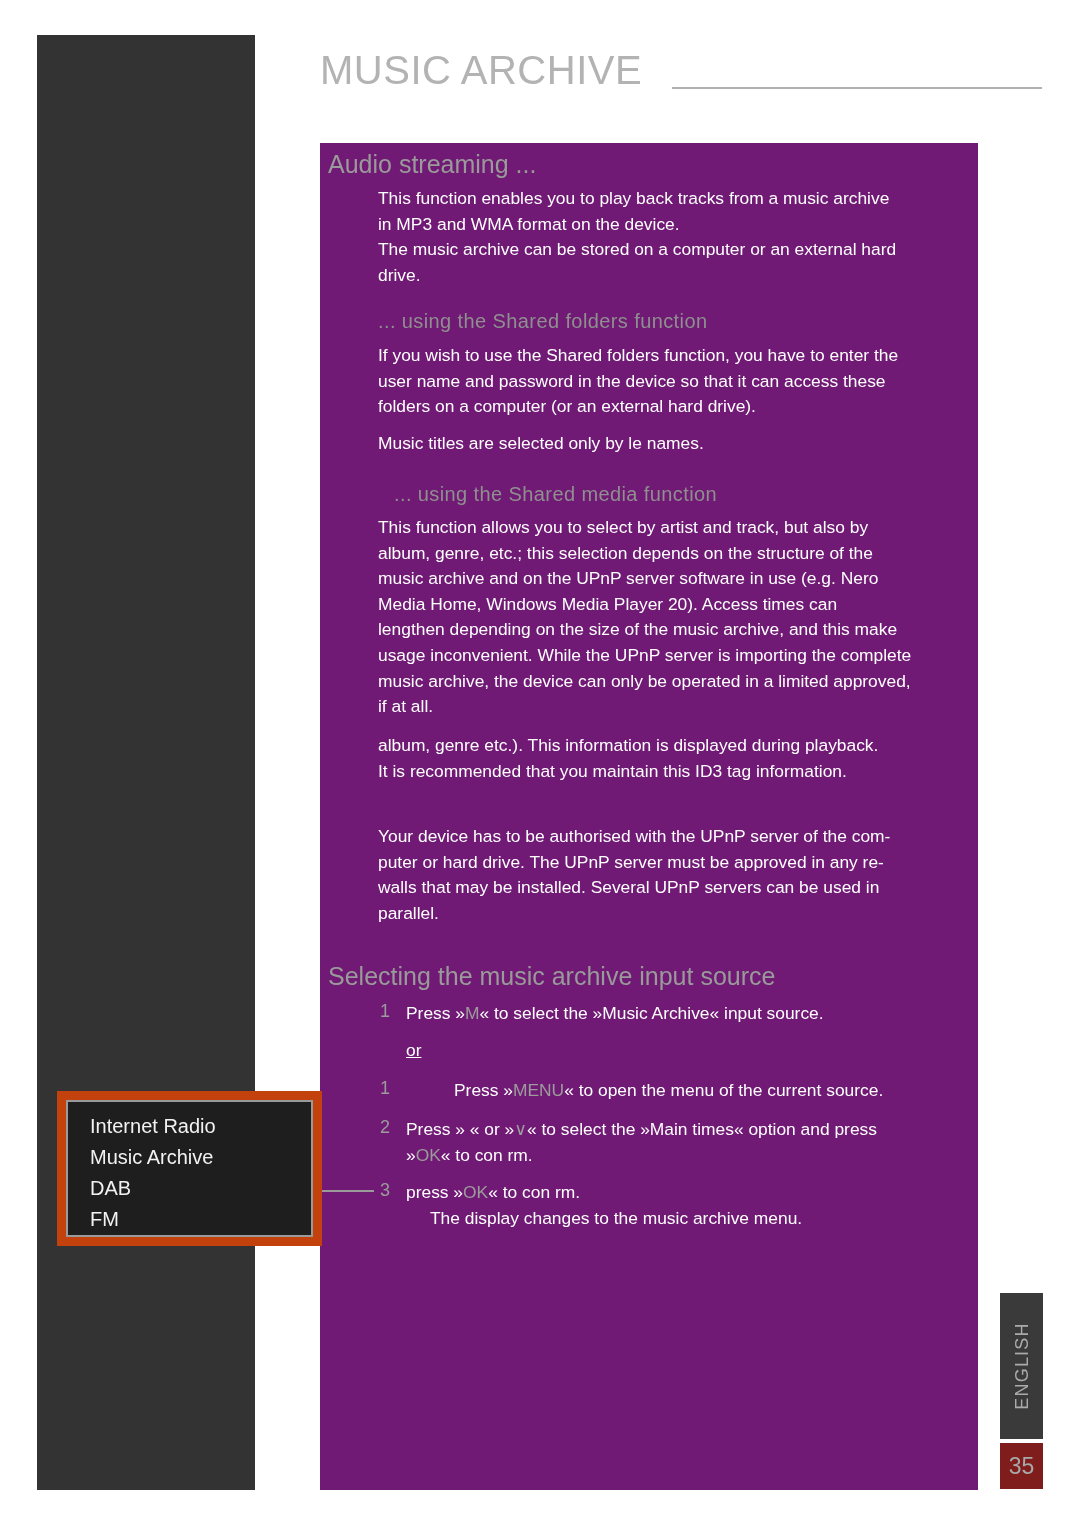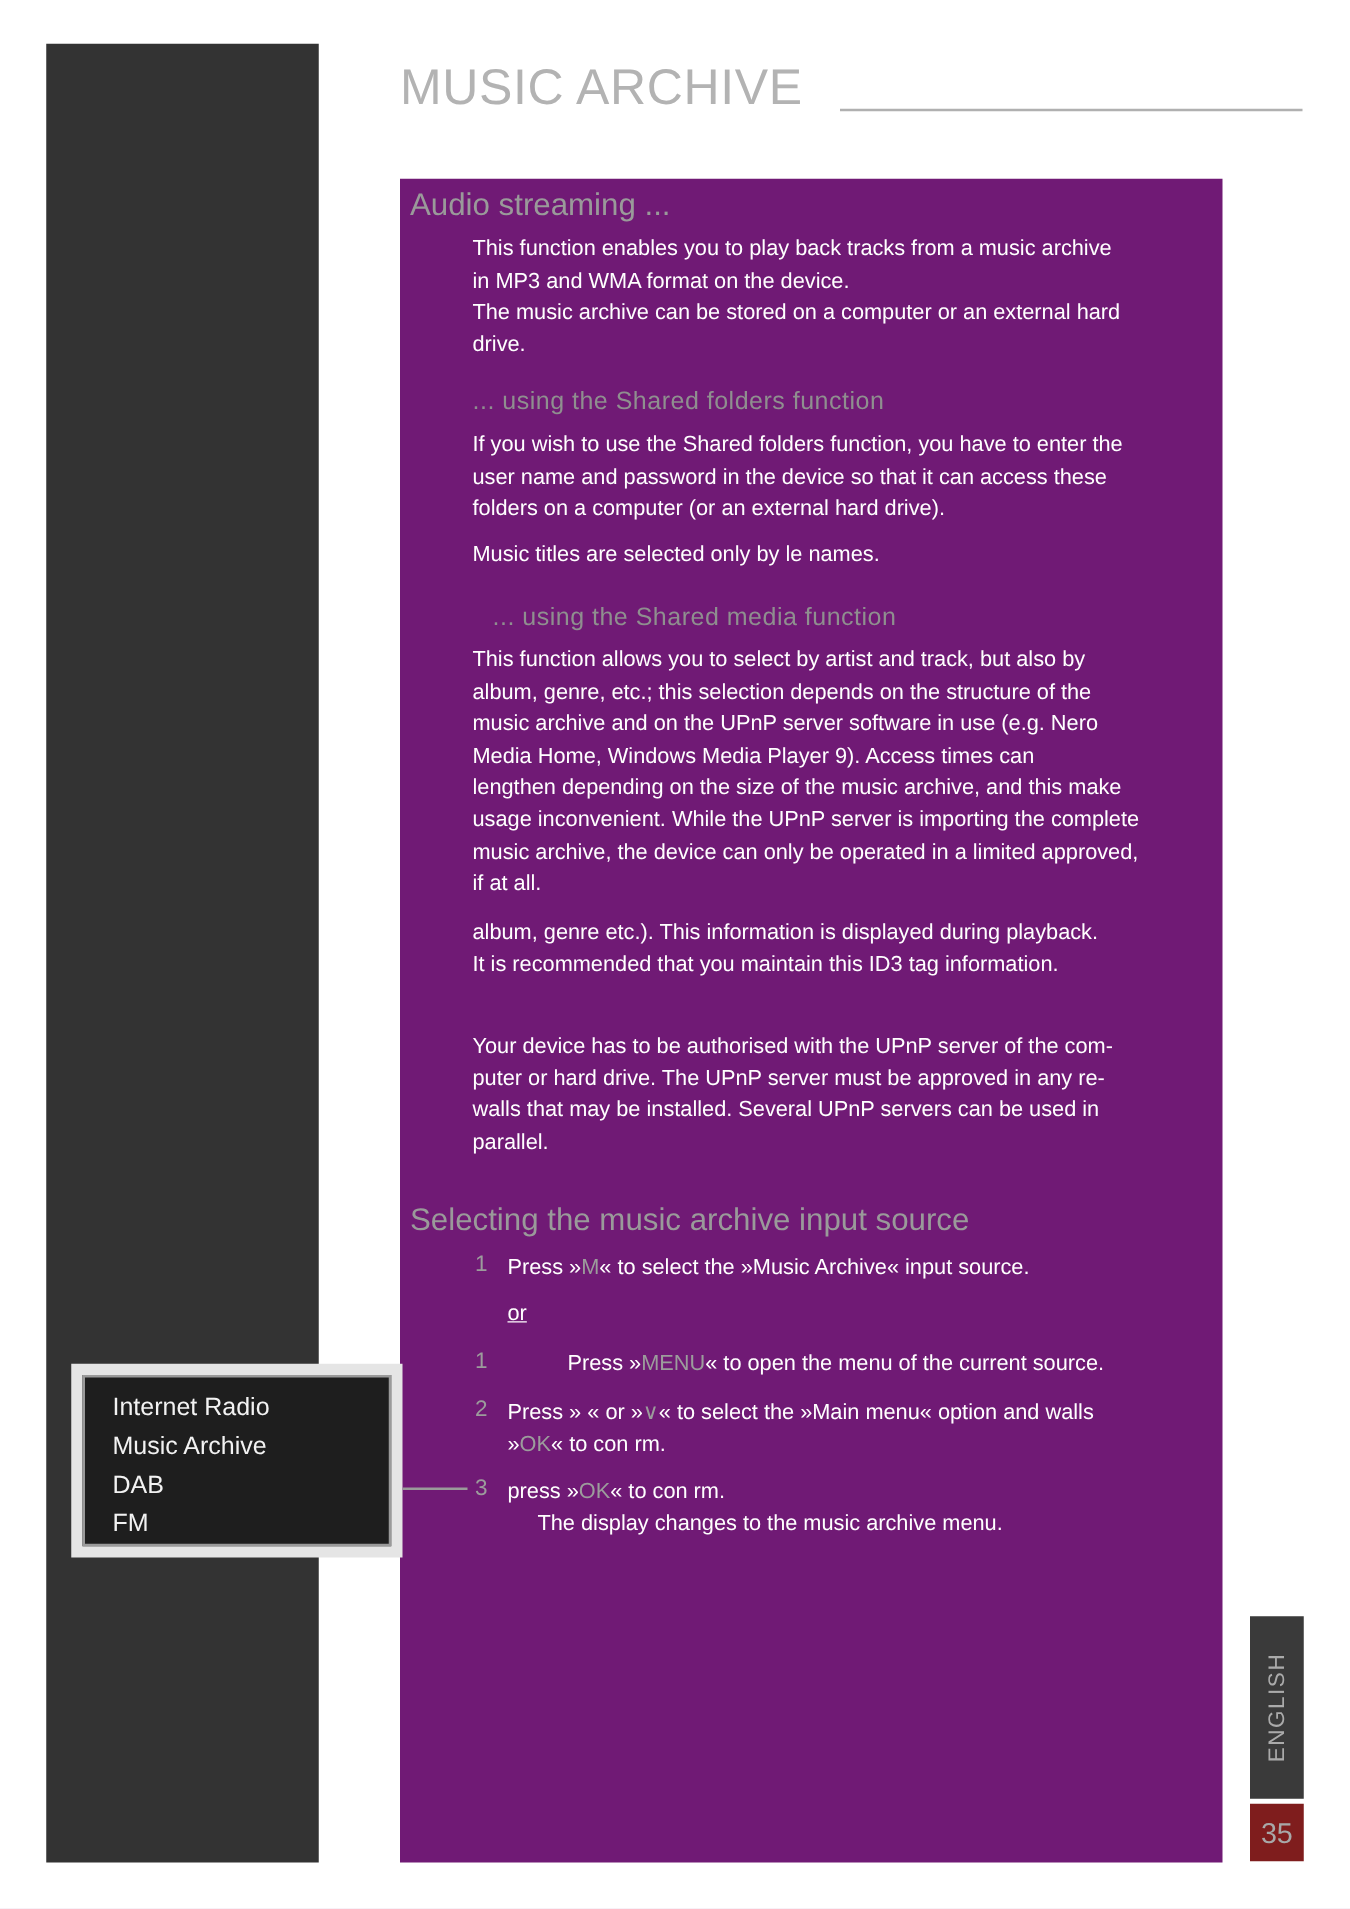--- a/index.html
+++ b/index.html
@@ -114,21 +114,21 @@
     text-decoration: underline;
   }
 
   
   #menu-callout {
     position: absolute;
     left: 57px;
     top: 1091px;
     width: 265px;
     height: 155px;
-    background: #e5e5e5;
+    background: #c2410c;
     padding: 0;
     box-sizing: border-box;
   }
   #menu-callout-inner {
     position: absolute;
     left: 9px;
     top: 9px;
     right: 9px;
     bottom: 9px;
     background: #1e1e1e;
@@ -225,21 +225,21 @@
     <div class="body-p">Music titles are selected only by  le names.</div>
   </div>
 
   <div class="blk" style="left:74px; top:336px;">
     <div class="sec-h2">... using the  Shared media  function</div>
   </div>
   <div class="blk" style="left:58px; top:372px;">
     <div class="body-p">This function allows you to select by artist and track, but also by</div>
     <div class="body-p">album, genre, etc.; this selection depends on the structure of the</div>
     <div class="body-p">music archive and on the UPnP server software in use (e.g. Nero</div>
-    <div class="body-p">Media  Home,  Windows  Media  Player  9).  Access  times  can</div>
+    <div class="body-p">Media  Home,  Windows  Media  Player  20).  Access  times  can</div>
     <div class="body-p">lengthen depending on the size of the music archive, and this make</div>
     <div class="body-p">usage inconvenient. While the UPnP server is importing the complete</div>
     <div class="body-p">music archive, the device can only be operated in a limited approved,</div>
     <div class="body-p">if at all.</div>
   </div>
   <div class="blk" style="left:58px; top:590px;">
     <div class="body-p">album, genre etc.). This information is displayed during playback.</div>
     <div class="body-p">It is recommended that you maintain this ID3 tag information.</div>
   </div>
   <div class="blk" style="left:58px; top:681px;">
@@ -260,21 +260,21 @@
 
   <div class="or-word" style="left:86px; top:897px;">or</div>
 
   <div class="step-num" style="left:46px; top:935px;">1</div>
   <div class="step" style="left:86px; top:935px;margin-left:48px;">
     <span><span>Press »</span><span class="keycap">MENU</span><span>« to open the menu of the current source.</span></span>
   </div>
 
   <div class="step-num" style="left:46px; top:974px;">2</div>
   <div class="step" style="left:86px; top:974px;">
-    <div><span>Press »</span><span class="keycap">  </span><span>« or »</span><span class="keycap">∨</span><span>« to select the »Main menu« option and walls</span></div>
+    <div><span>Press »</span><span class="keycap">  </span><span>« or »</span><span class="keycap">∨</span><span>« to select the »Main times« option and press</span></div>
     <div><span>»</span><span class="keycap">OK</span><span>« to con rm.</span></div>
   </div>
 
   <div class="step-num" style="left:46px; top:1037px;">3</div>
   <div class="step" style="left:86px; top:1037px;">
     <div><span>press »</span><span class="keycap">OK</span><span>« to con rm.</span></div>
     <div style="padding-left:24px;">The display changes to the music archive menu.</div>
   </div>
 
 </div>

